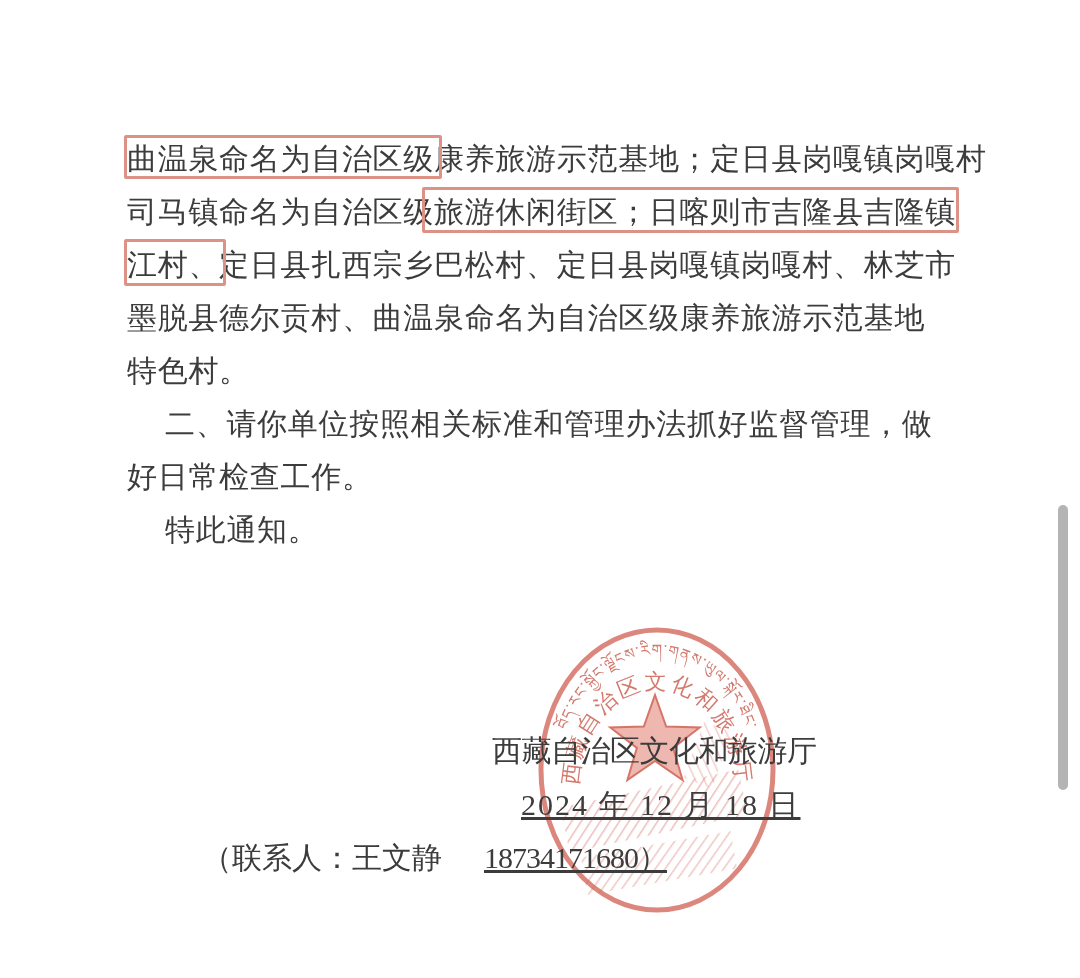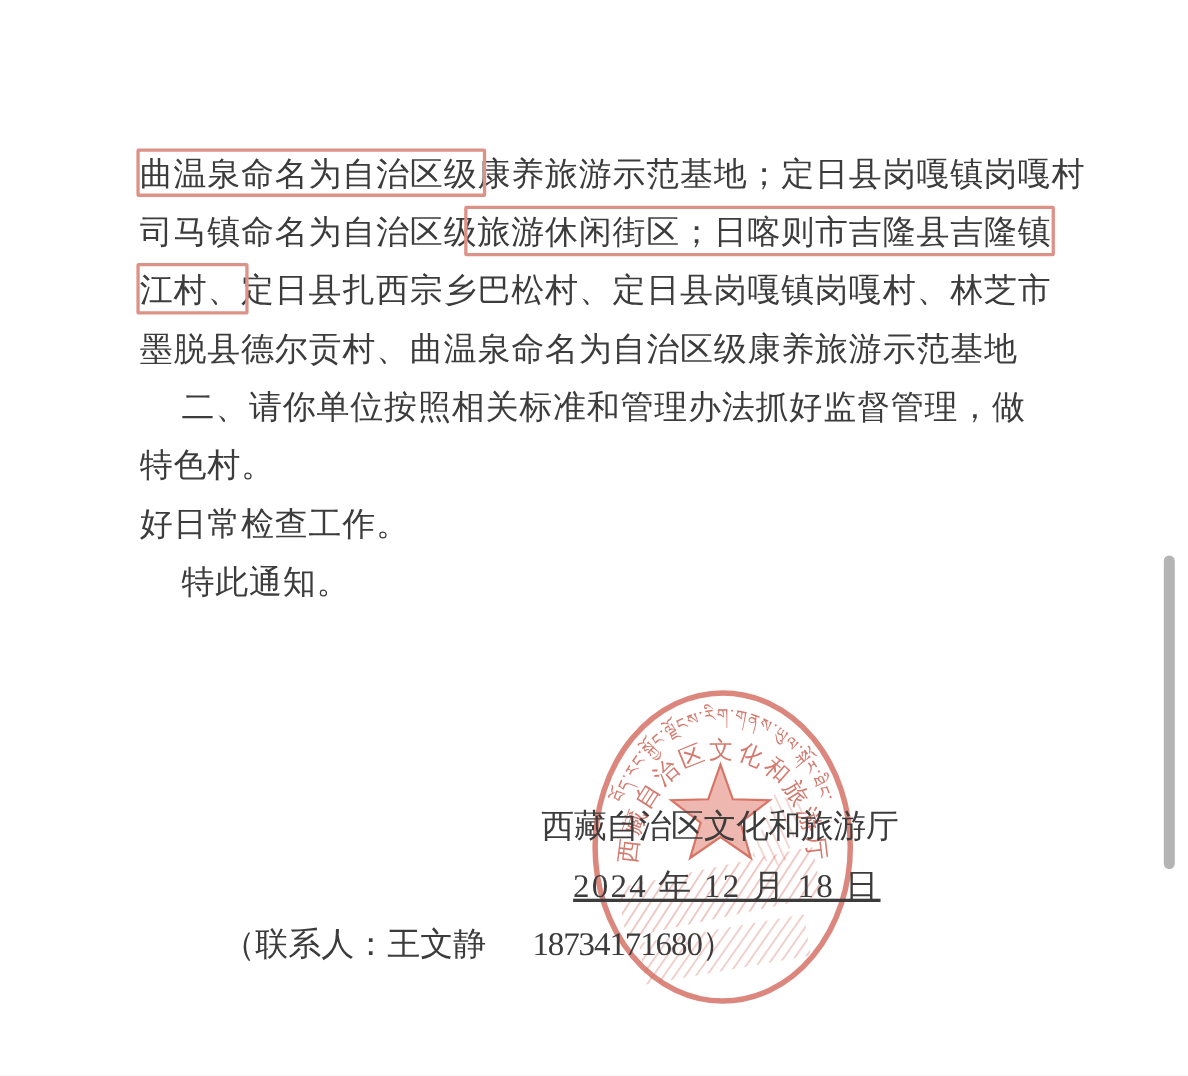--- a/index.html
+++ b/index.html
@@ -35,21 +35,21 @@
     font-size:30px; letter-spacing:-0.5px; color:#3c3c3c; white-space:nowrap;
   }
   .sig-date {
     position:absolute; left:521px; top:785px; z-index:2;
     font-size:30px; letter-spacing:2px; color:#3c3c3c; white-space:nowrap;text-decoration:underline;
   }
   .contact {
     position:absolute; left:202px; top:838px; z-index:2;
     font-size:30px; color:#3c3c3c; white-space:nowrap;
   }
-  .contact .phone { margin-left:42px; letter-spacing:-1px; }
+  .contact .phone { margin-left:42px; letter-spacing:-1px;text-decoration:underline; }
   
   .scrollbar-thumb {
     position:absolute; left:1058px; top:505px; width:10px; height:285px;
     background:#b4b4b4; border-radius:5px; z-index:5;
   }
 </style>
 </head>
 <body>
 
 <div class="canvas">
@@ -82,22 +82,22 @@
         <rect x="150" y="120" width="60" height="30" fill="url(#hatch)" opacity="0.30" transform="rotate(-70 180 135)"></rect>
       </g>
     </svg>
   </div>
 
   <div class="body-text">
     <div class="line">曲温泉命名为自治区级康养旅游示范基地；定日县岗嘎镇岗嘎村</div>
     <div class="line">司马镇命名为自治区级旅游休闲街区；日喀则市吉隆县吉隆镇</div>
     <div class="line">江村、定日县扎西宗乡巴松村、定日县岗嘎镇岗嘎村、林芝市</div>
     <div class="line">墨脱县德尔贡村、曲温泉命名为自治区级康养旅游示范基地</div>
+    <div class="line">特色村。</div>
     <div class="line indent">二、请你单位按照相关标准和管理办法抓好监督管理，做</div>
-    <div class="line">特色村。</div>
     <div class="line">好日常检查工作。</div>
     <div class="line indent">特此通知。</div>
   </div>
 
   <div class="hl hl-1"></div>
   <div class="hl hl-2"></div>
   <div class="hl hl-3"></div>
 
   <div class="sig-org">西藏自治区文化和旅游厅</div>
   <div class="sig-date">2024 年 12 月 18 日</div>

